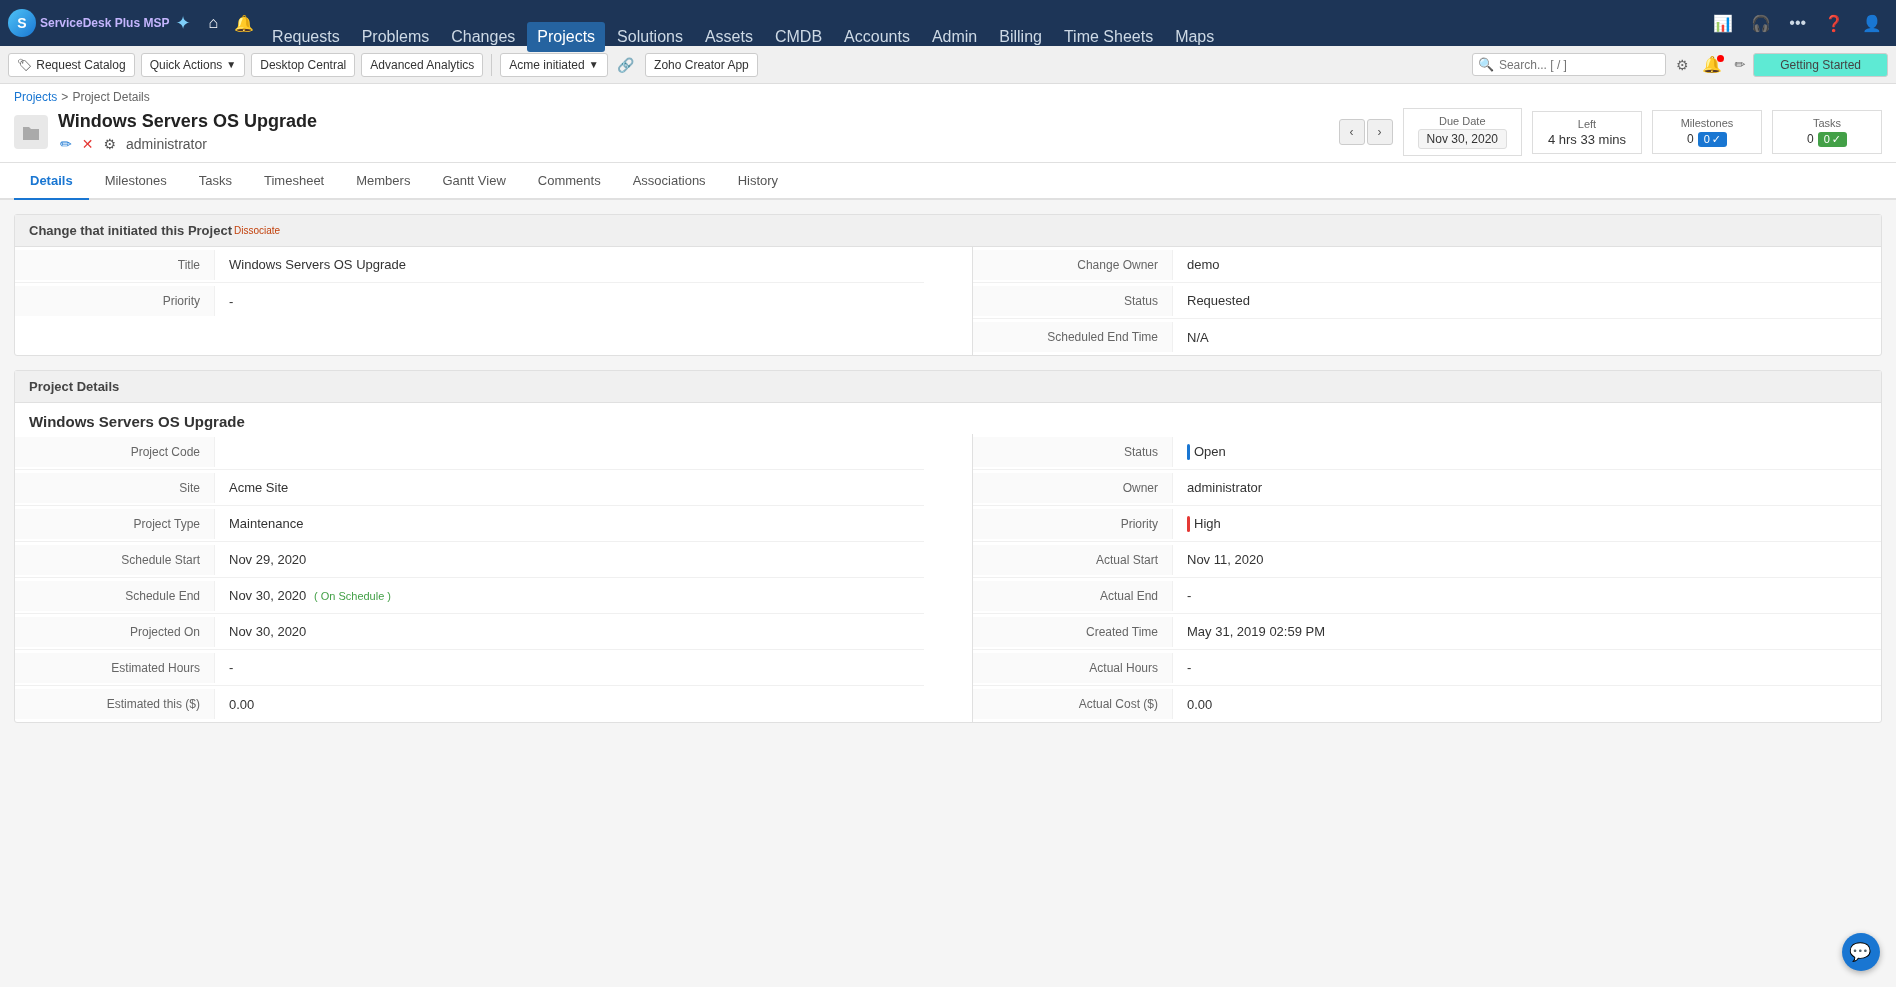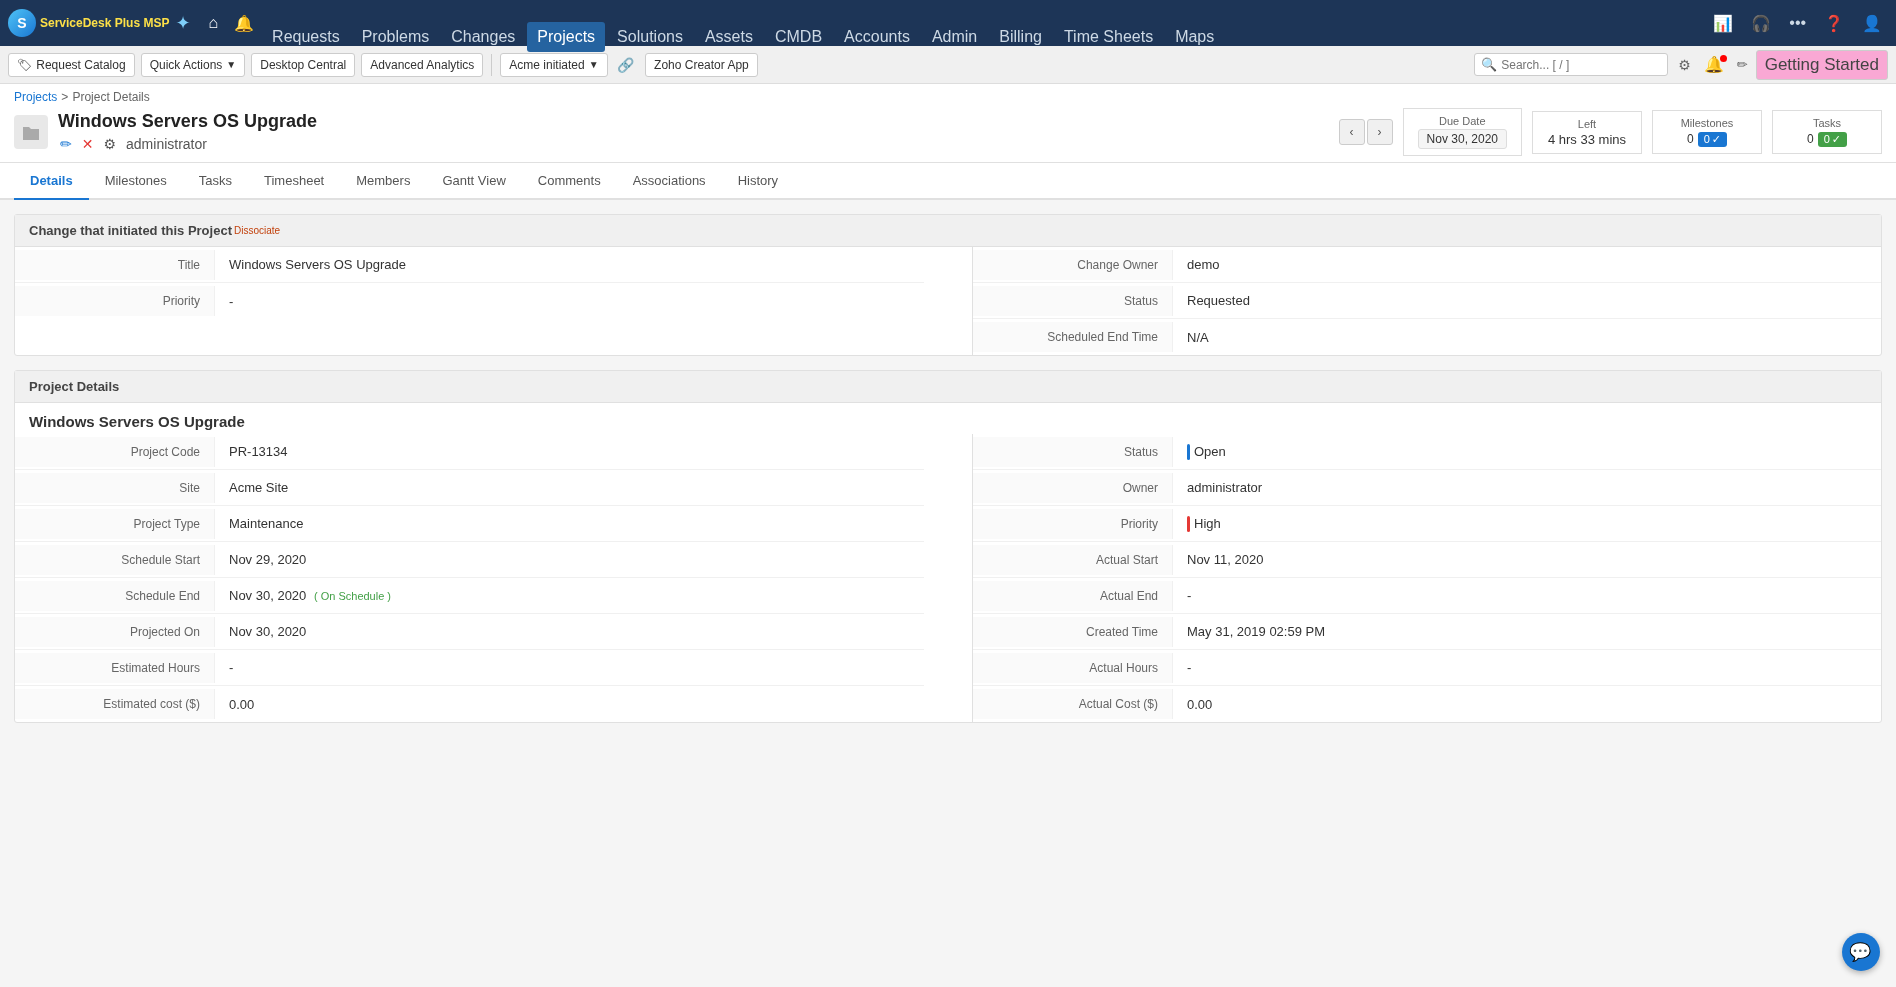--- a/index.html
+++ b/index.html
@@ -15,21 +15,21 @@
       gap: 2px;
     }
     .top-nav .brand {
       display: flex;
       align-items: center;
       gap: 4px;
       margin-right: 8px;
     }
     .brand-logo {
       font-size: 12px;
-      color: #fde047;
+      color: #c4b5fd;
       font-weight: bold;
       white-space: nowrap;
     }
     .brand-icon {
       width: 28px; height: 28px;
       background: linear-gradient(135deg, #4fc3f7, #1976d2);
       border-radius: 50%;
       display: flex; align-items: center; justify-content: center;
       color: #fff; font-size: 14px; font-weight: bold;
     }
@@ -110,25 +110,25 @@
       align-items: center;
       background: #fff;
       border: 1px solid #ccc;
       border-radius: 3px;
       padding: 4px 8px;
       font-size: 12px;
       cursor: pointer;
       color: #333;
     }
     .getting-started-btn {
-      background: #f9a8d4;
+      background: #5eead4;
       border: 1px solid #ccc;
       border-radius: 3px;
-      padding: 4px 8px;
-      font-size: 17px;
+      padding: 4px 26px;
+      font-size: 12px;
       cursor: pointer;
       color: #444;
       white-space: nowrap;
     }
     .notif-icon { font-size: 16px; color: #666; cursor: pointer; padding: 2px 4px; }
     .bell-area { position: relative; }
     .bell-dot {
       position: absolute;
       top: 0; right: 2px;
       width: 7px; height: 7px;
@@ -577,21 +577,20 @@
 
   <div class="section-card">
     <div class="section-header">
       <span>Project Details</span>
     </div>
     <div class="section-subtitle">Windows Servers OS Upgrade</div>
     <div class="info-grid">
       <div class="info-col">
         <div class="info-row">
           <div class="info-label">Project Code</div>
-          <div class="info-value">PR-13134</div>
         </div>
         <div class="info-row">
           <div class="info-label">Site</div>
           <div class="info-value">Acme Site</div>
         </div>
         <div class="info-row">
           <div class="info-label">Project Type</div>
           <div class="info-value">Maintenance</div>
         </div>
         <div class="info-row">
@@ -607,21 +606,21 @@
         </div>
         <div class="info-row">
           <div class="info-label">Projected On</div>
           <div class="info-value">Nov 30, 2020</div>
         </div>
         <div class="info-row">
           <div class="info-label">Estimated Hours</div>
           <div class="info-value">-</div>
         </div>
         <div class="info-row">
-          <div class="info-label">Estimated cost ($)</div>
+          <div class="info-label">Estimated this ($)</div>
           <div class="info-value">0.00</div>
         </div>
       </div>
       <div class="info-col info-grid-divider">
         <div class="info-row">
           <div class="info-label">Status</div>
           <div class="info-value">
             <div class="status-open">
               <div class="status-bar"></div>
               <span>Open</span>

